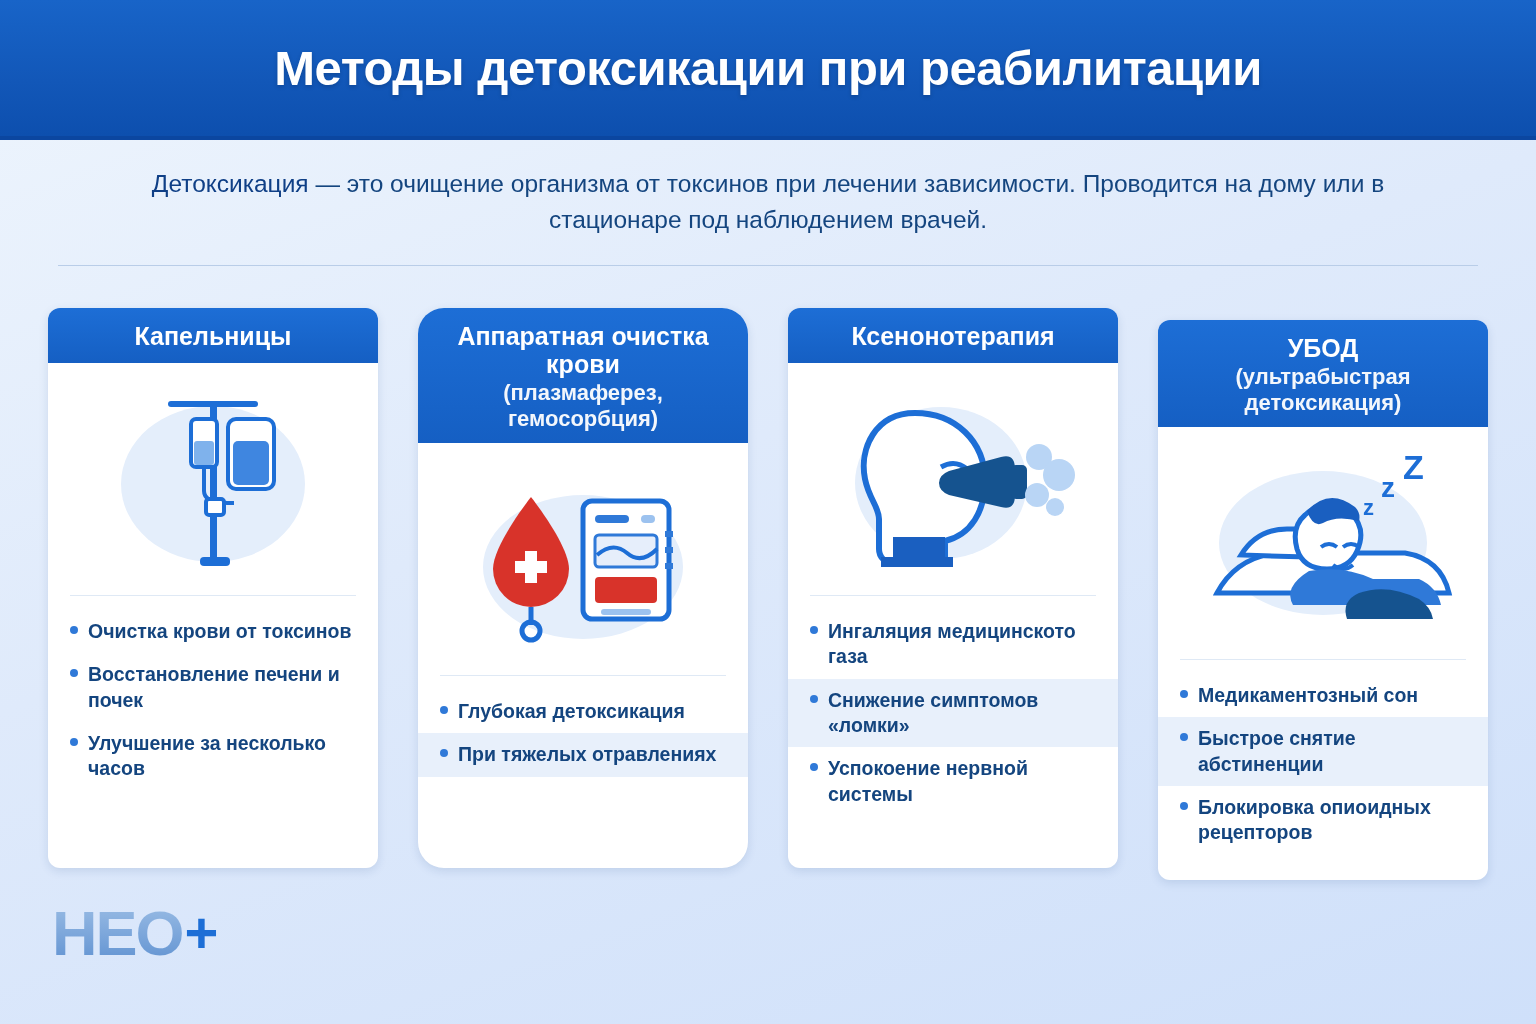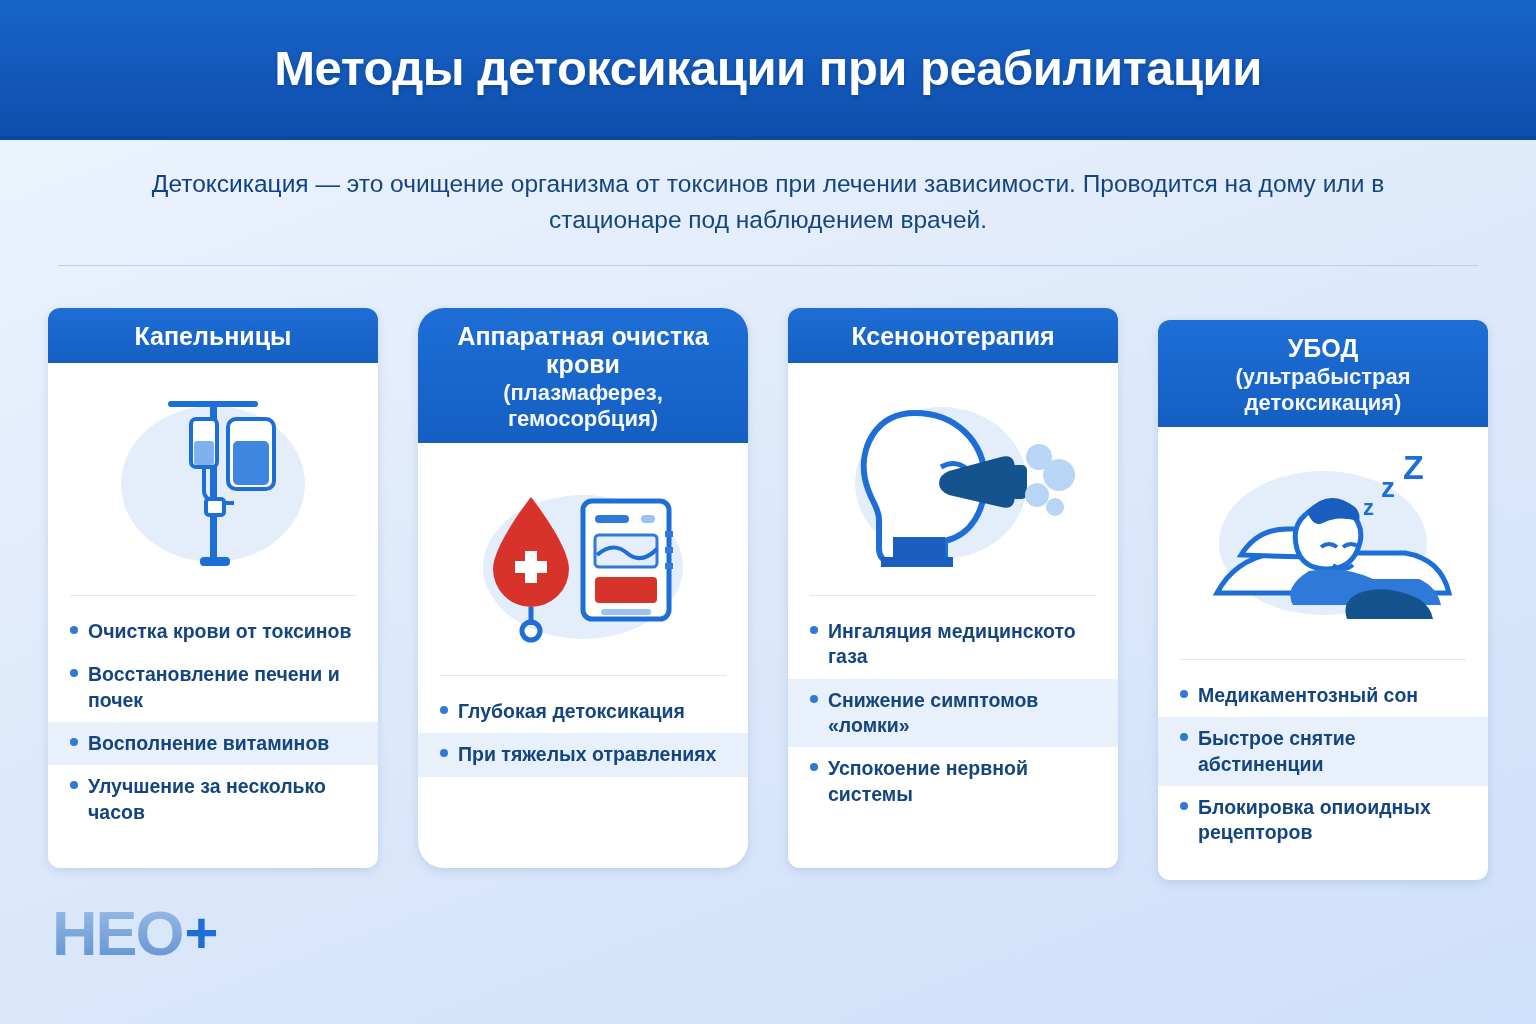--- a/index.html
+++ b/index.html
@@ -190,21 +190,20 @@
         <path d="M116 90 L116 112 Q116 124 140 124 L146 124" fill="none" stroke="#1d6ed6" stroke-width="4"></path>
         <rect x="118" y="120" width="18" height="16" rx="3" fill="#ffffff" stroke="#1d6ed6" stroke-width="4"></rect>
         <path d="M127 136 L127 182" fill="none" stroke="#1d6ed6" stroke-width="4"></path>
         <rect x="112" y="178" width="30" height="9" rx="4" fill="#1d6ed6"></rect>
       </svg>
     </div>
     <div class="art-sep"></div>
     <ul class="card-list">
       <li>Очистка крови от токсинов</li>
       <li>Восстановление печени и почек</li>
-      <li class="hl">Восполнение витаминов</li>
       <li>Улучшение за несколько часов</li>
     </ul>
   </div>
 
   <div class="card card-2 tall">
     <div class="card-head">
       <div class="t">Аппаратная очистка крови</div>
       <div class="s">(плазмаферез, гемосорбция)</div>
     </div>
     <div class="card-art">

